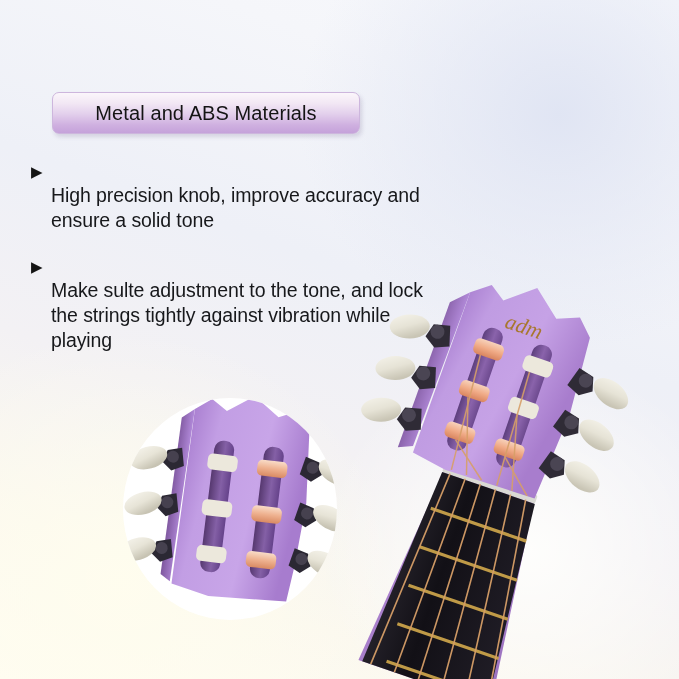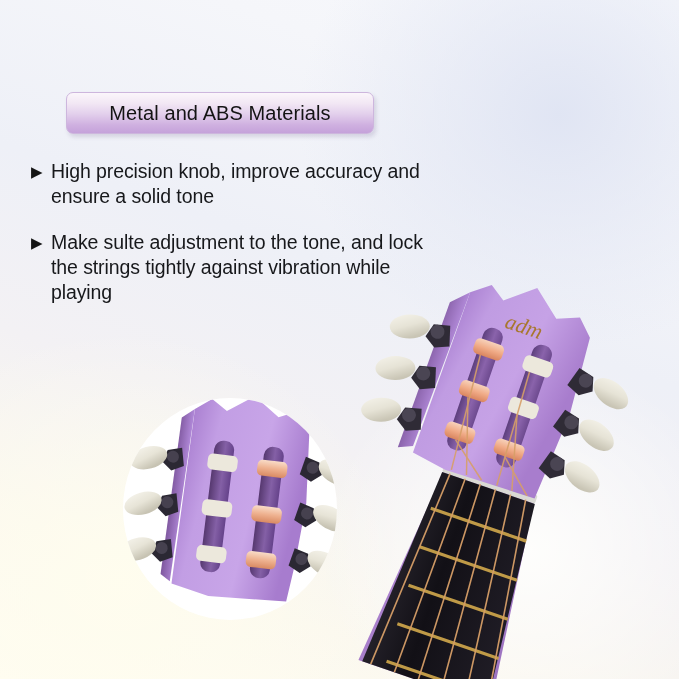--- a/index.html
+++ b/index.html
@@ -56,21 +56,21 @@
     font-size: 35px;
     font-weight: bold;
     color: #141414;
     letter-spacing: -0.2px;
     line-height: 1.15;
     white-space: nowrap;
   }
 
   #badge {
     position: absolute;
-    left: 66px;
+    left: 52px;
     top: 92px;
     width: 306px;
     height: 40px;
     border-radius: 7px;
     background: linear-gradient(180deg,
         #fbf6fb 0%,
         #f2e7f4 26%,
         #e3d0ec 52%,
         #cfb0e0 80%,
         #c5a2da 100%);
@@ -103,20 +103,21 @@
     width: 20px;
     font-size: 15px;
     line-height: 25px;
     color: #141414;
   }
   .bullet-text {
     font-size: 19.5px;
     line-height: 25px;
     color: #17181b;
     letter-spacing: -0.1px;
+    margin-top: 24px;
   }
 
   
   #guitar-main {
     position: absolute;
     left: 330px;
     top: 270px;
     width: 360px;
     height: 420px;
   }

